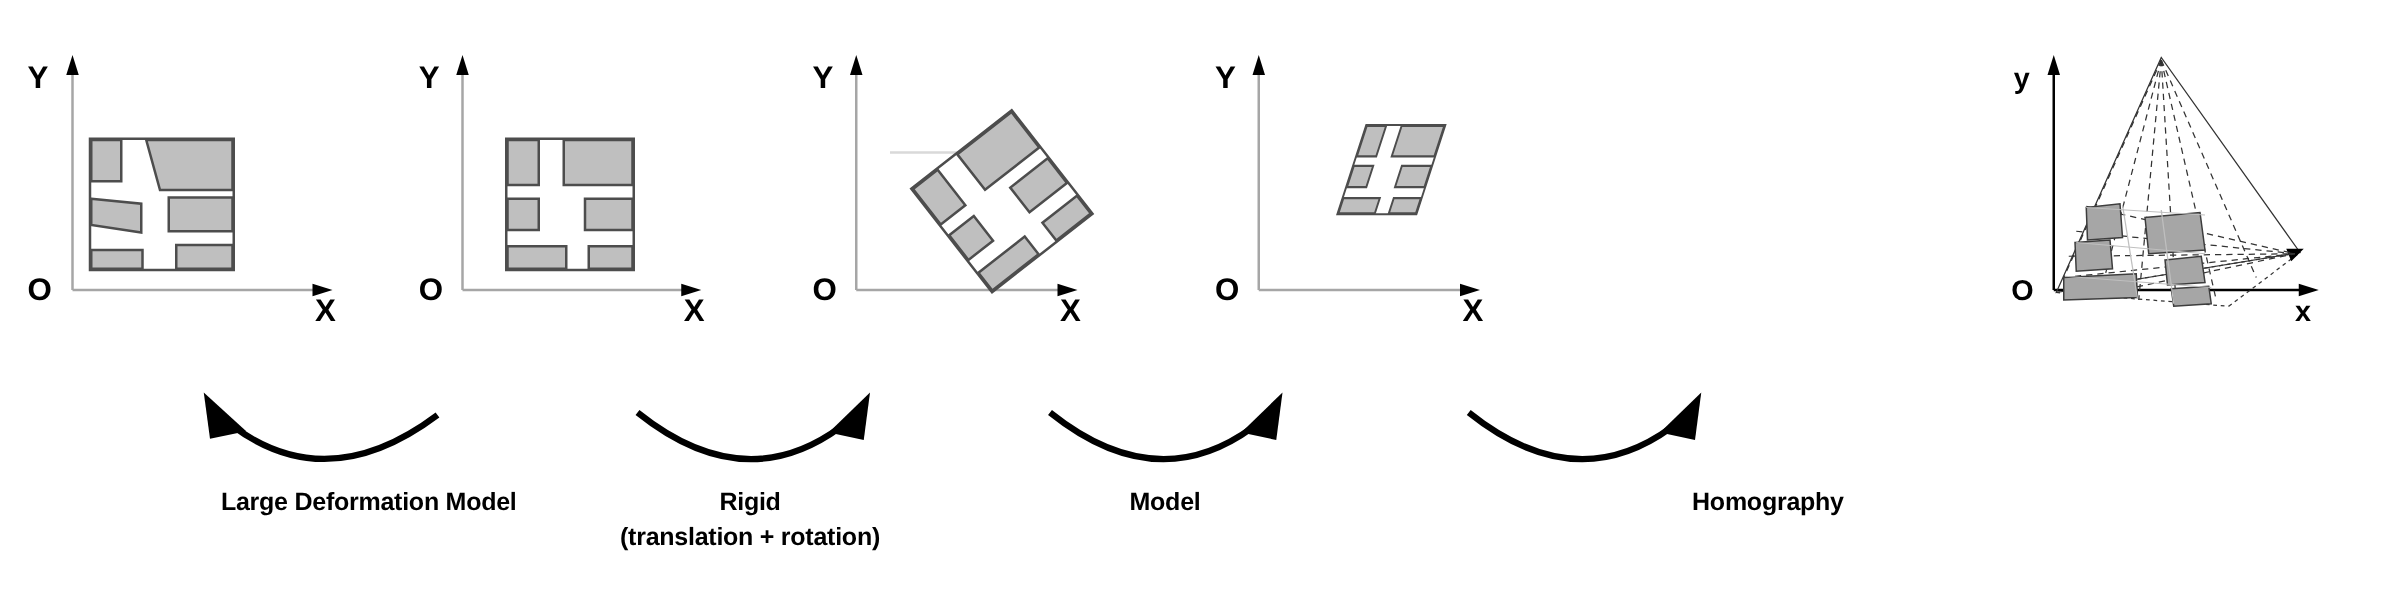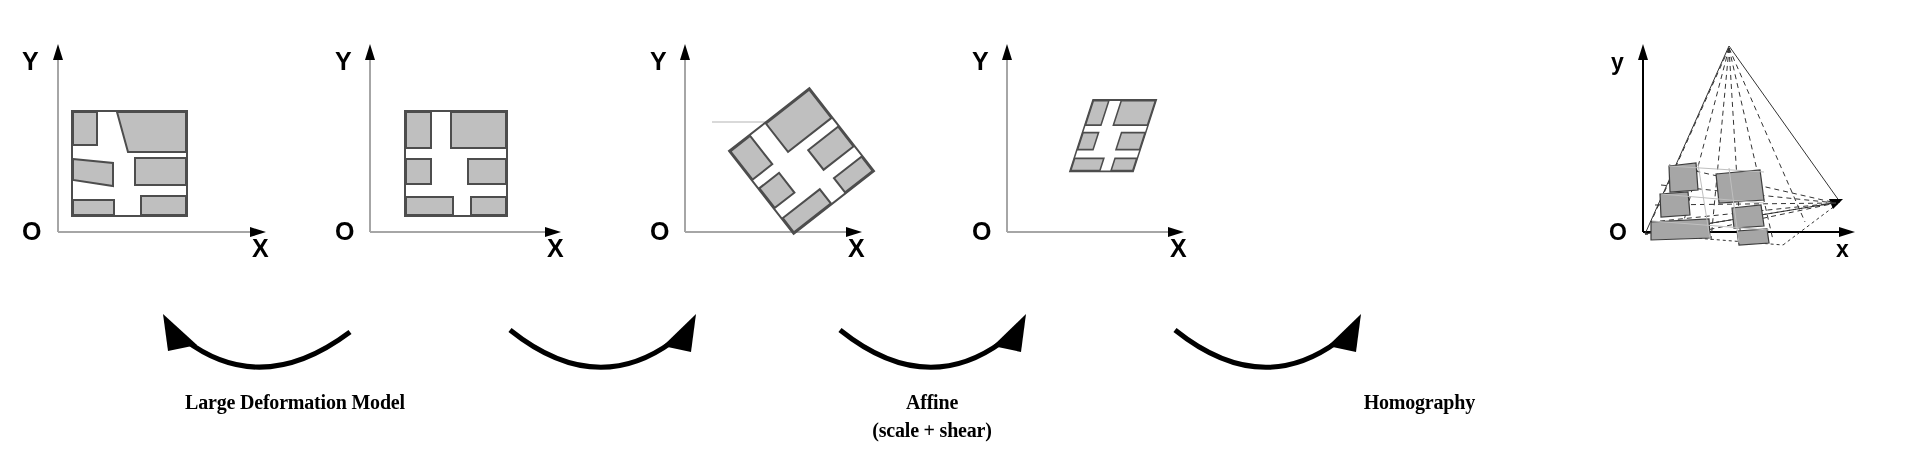--- a/index.html
+++ b/index.html
@@ -34,21 +34,21 @@
   }
   .caption {
     position: absolute;
     left: 0;
     width: 100%;
     text-align: center;
     font-weight: bold;
     font-size: 20px;
     line-height: 28px;
     color: #000000;
-    font-family: Liberation Serif, serif;
+    font-family: Liberation Sans, sans-serif;
     letter-spacing: -0.2px;
   }
   .caption .line2 {
     display: block;
   }
   .axis-label {
     font-family: "Liberation Sans", sans-serif;
     font-weight: bold;
     font-size: 25px;
     fill: #000000;
@@ -239,23 +239,26 @@
     <g>
       <path d="M 1175 30 Q 1260 98 1337 42" fill="none" stroke="#000000" stroke-width="5"></path>
       <polygon points="1361,14 1328,46 1356,52" fill="#000000"></polygon>
     </g>
   </svg>
 
   <div class="caption" style="left:85px; top:388px; width:420px;">
     <span>Large Deformation Model</span>
   </div>
 
+  <div class="caption" style="left:390px; top:388px; width:420px;">
+    <span>Rigid</span>
+    <span class="line2">(translation + rotation)</span>
+  </div>
 
   <div class="caption" style="left:722px; top:388px; width:420px;">
-    <span>Affine</span>
-    <span class="line2">(scale + shear)</span>
+    <span>Model</span>
   </div>
 
   <div class="caption" style="left:1055px; top:388px; width:420px;text-align:right;">
     <span>Homography</span>
   </div>
 
 </div>
 
 </body></html>

